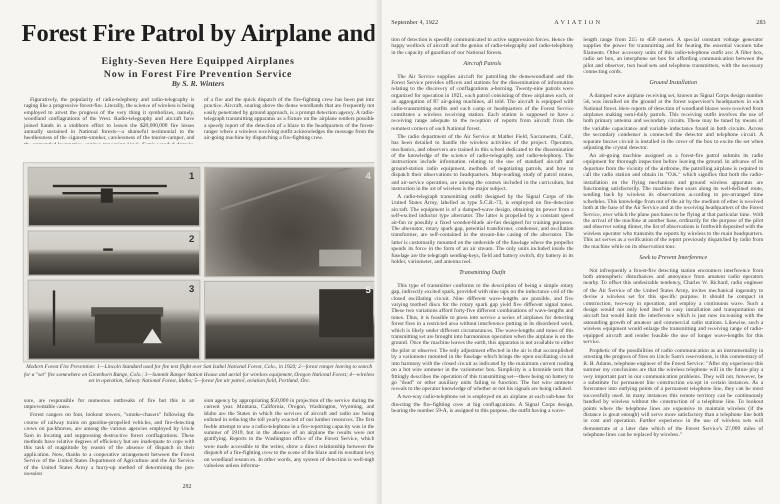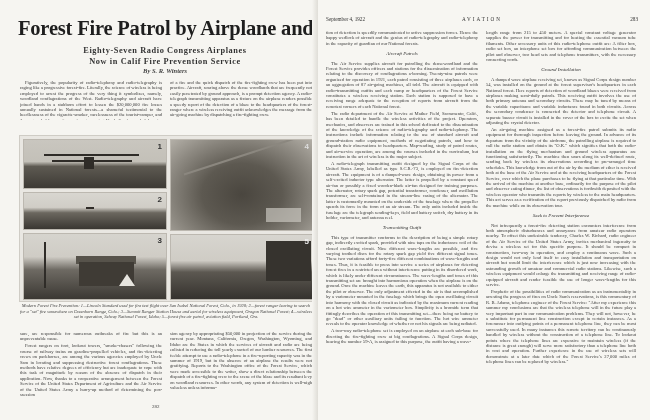--- a/index.html
+++ b/index.html
@@ -103,22 +103,22 @@
   .rc2 { left: 168px; top: 30px; width: 150px; height: 388px; }
 </style>
 </head>
 <body>
 
 <div class="spread">
 
   <div class="page page-left">
     <div class="title">Forest Fire Patrol by Airplane and Radio</div>
     <div class="subtitle">
-      <div>Eighty-Seven Radio Congress Airplanes</div>
-      <div>Now in Calif Fire Prevention Service</div>
+      <div>Eighty-Seven Here Equipped Airplanes</div>
+      <div>Now in Forest Fire Prevention Service</div>
     </div>
     <div class="byline">By S. R. Winters</div>
 
     <div class="col lc1">
       <p>Figuratively, the popularity of radio-telephony and radio-telegraphy is raging like a progressive forest-fire. Literally, the science of wireless is being employed to arrest the progress of the very thing it symbolizes, namely, woodland conflagrations of the West. Radio-telegraphy and aircraft have joined hands in a stubborn effort to lessen the $20,000,000 fire losses annually sustained in National forests—a shameful testimonial to the heedlessness of the cigarette-smoker, carelessness of the tourist-camper, and the unguarded locomotive-engines traversing Uncle Sam's wooded domain. Electrical storms, to be</p>
     </div>
     <div class="col lc2">
       <p style="text-indent:0">of a fire and the quick dispatch of the fire-fighting crew has been put into practice. Aircraft, soaring above the dense woodlands that are frequently not easily penetrated by ground approach, is a prompt detection agency. A radio-telegraph transmitting apparatus as a fixture on the airplane renders possible a speedy report of the detection of a blaze to the headquarters of the forest-ranger where a wireless receiving outfit acknowledges the message from the air-going machine by dispatching a fire-fighting crew.</p>
       <p>Congress has recognized the value of this joint fire-suppres-</p>
     </div>

